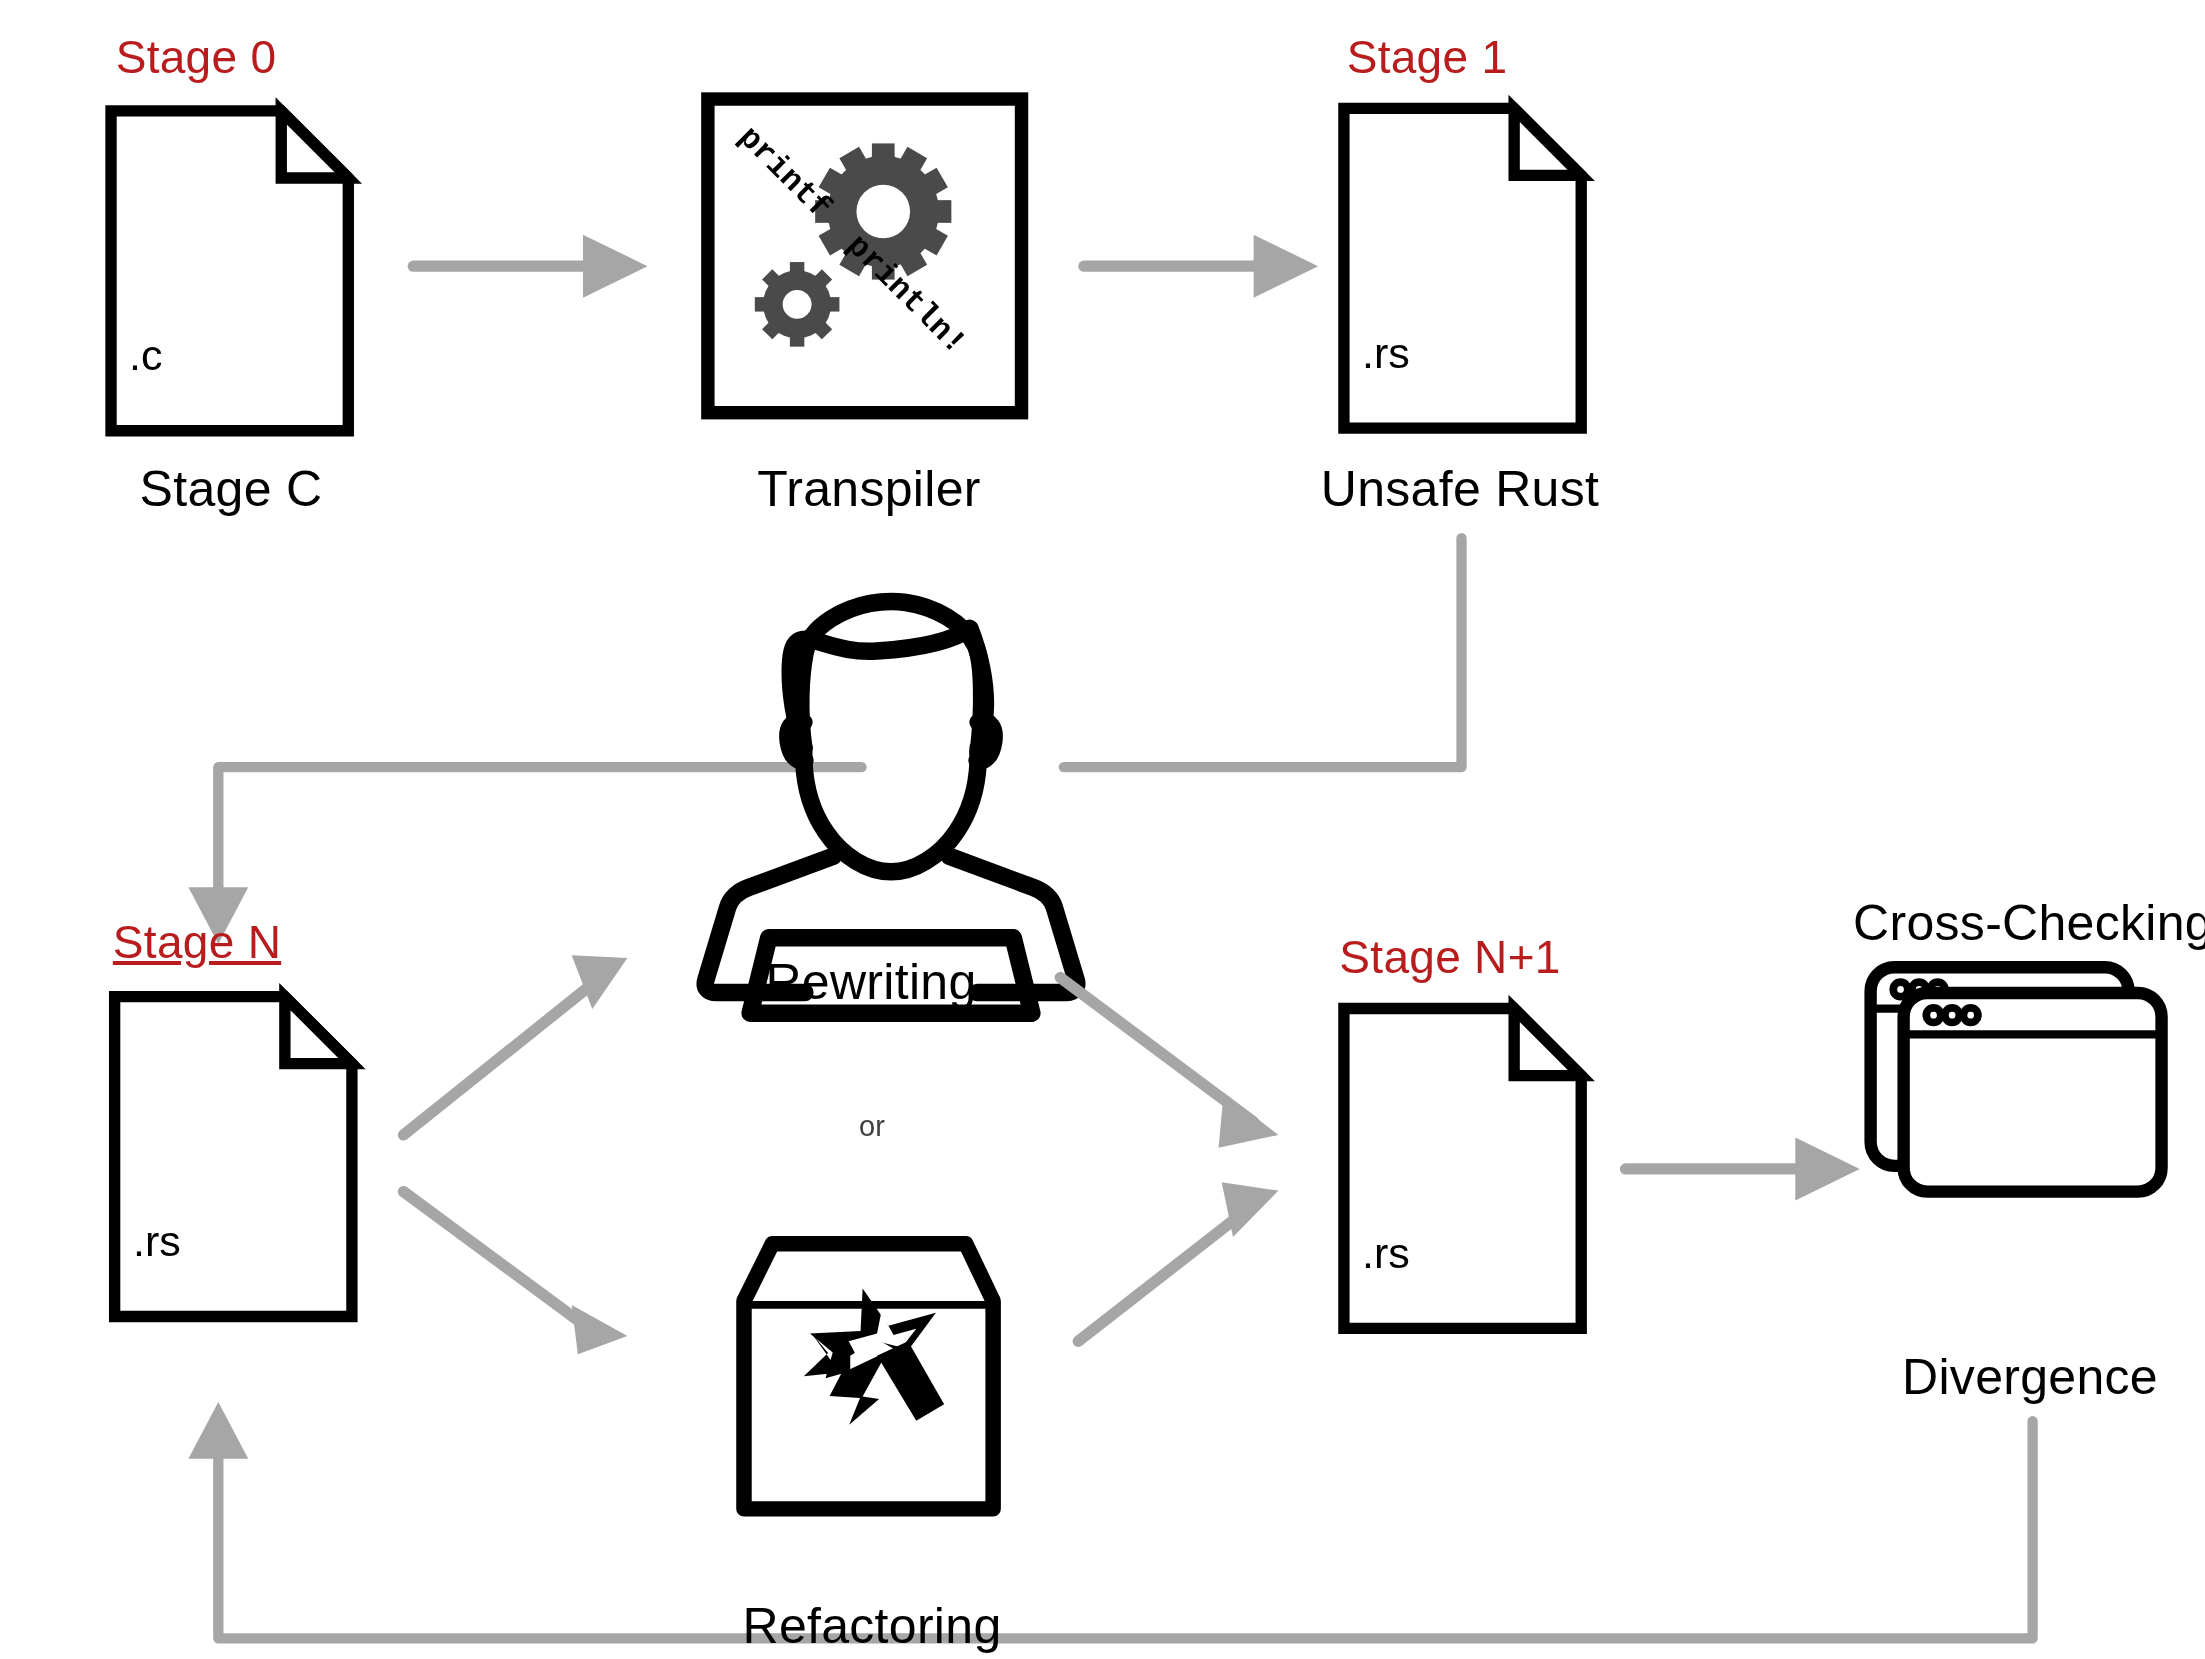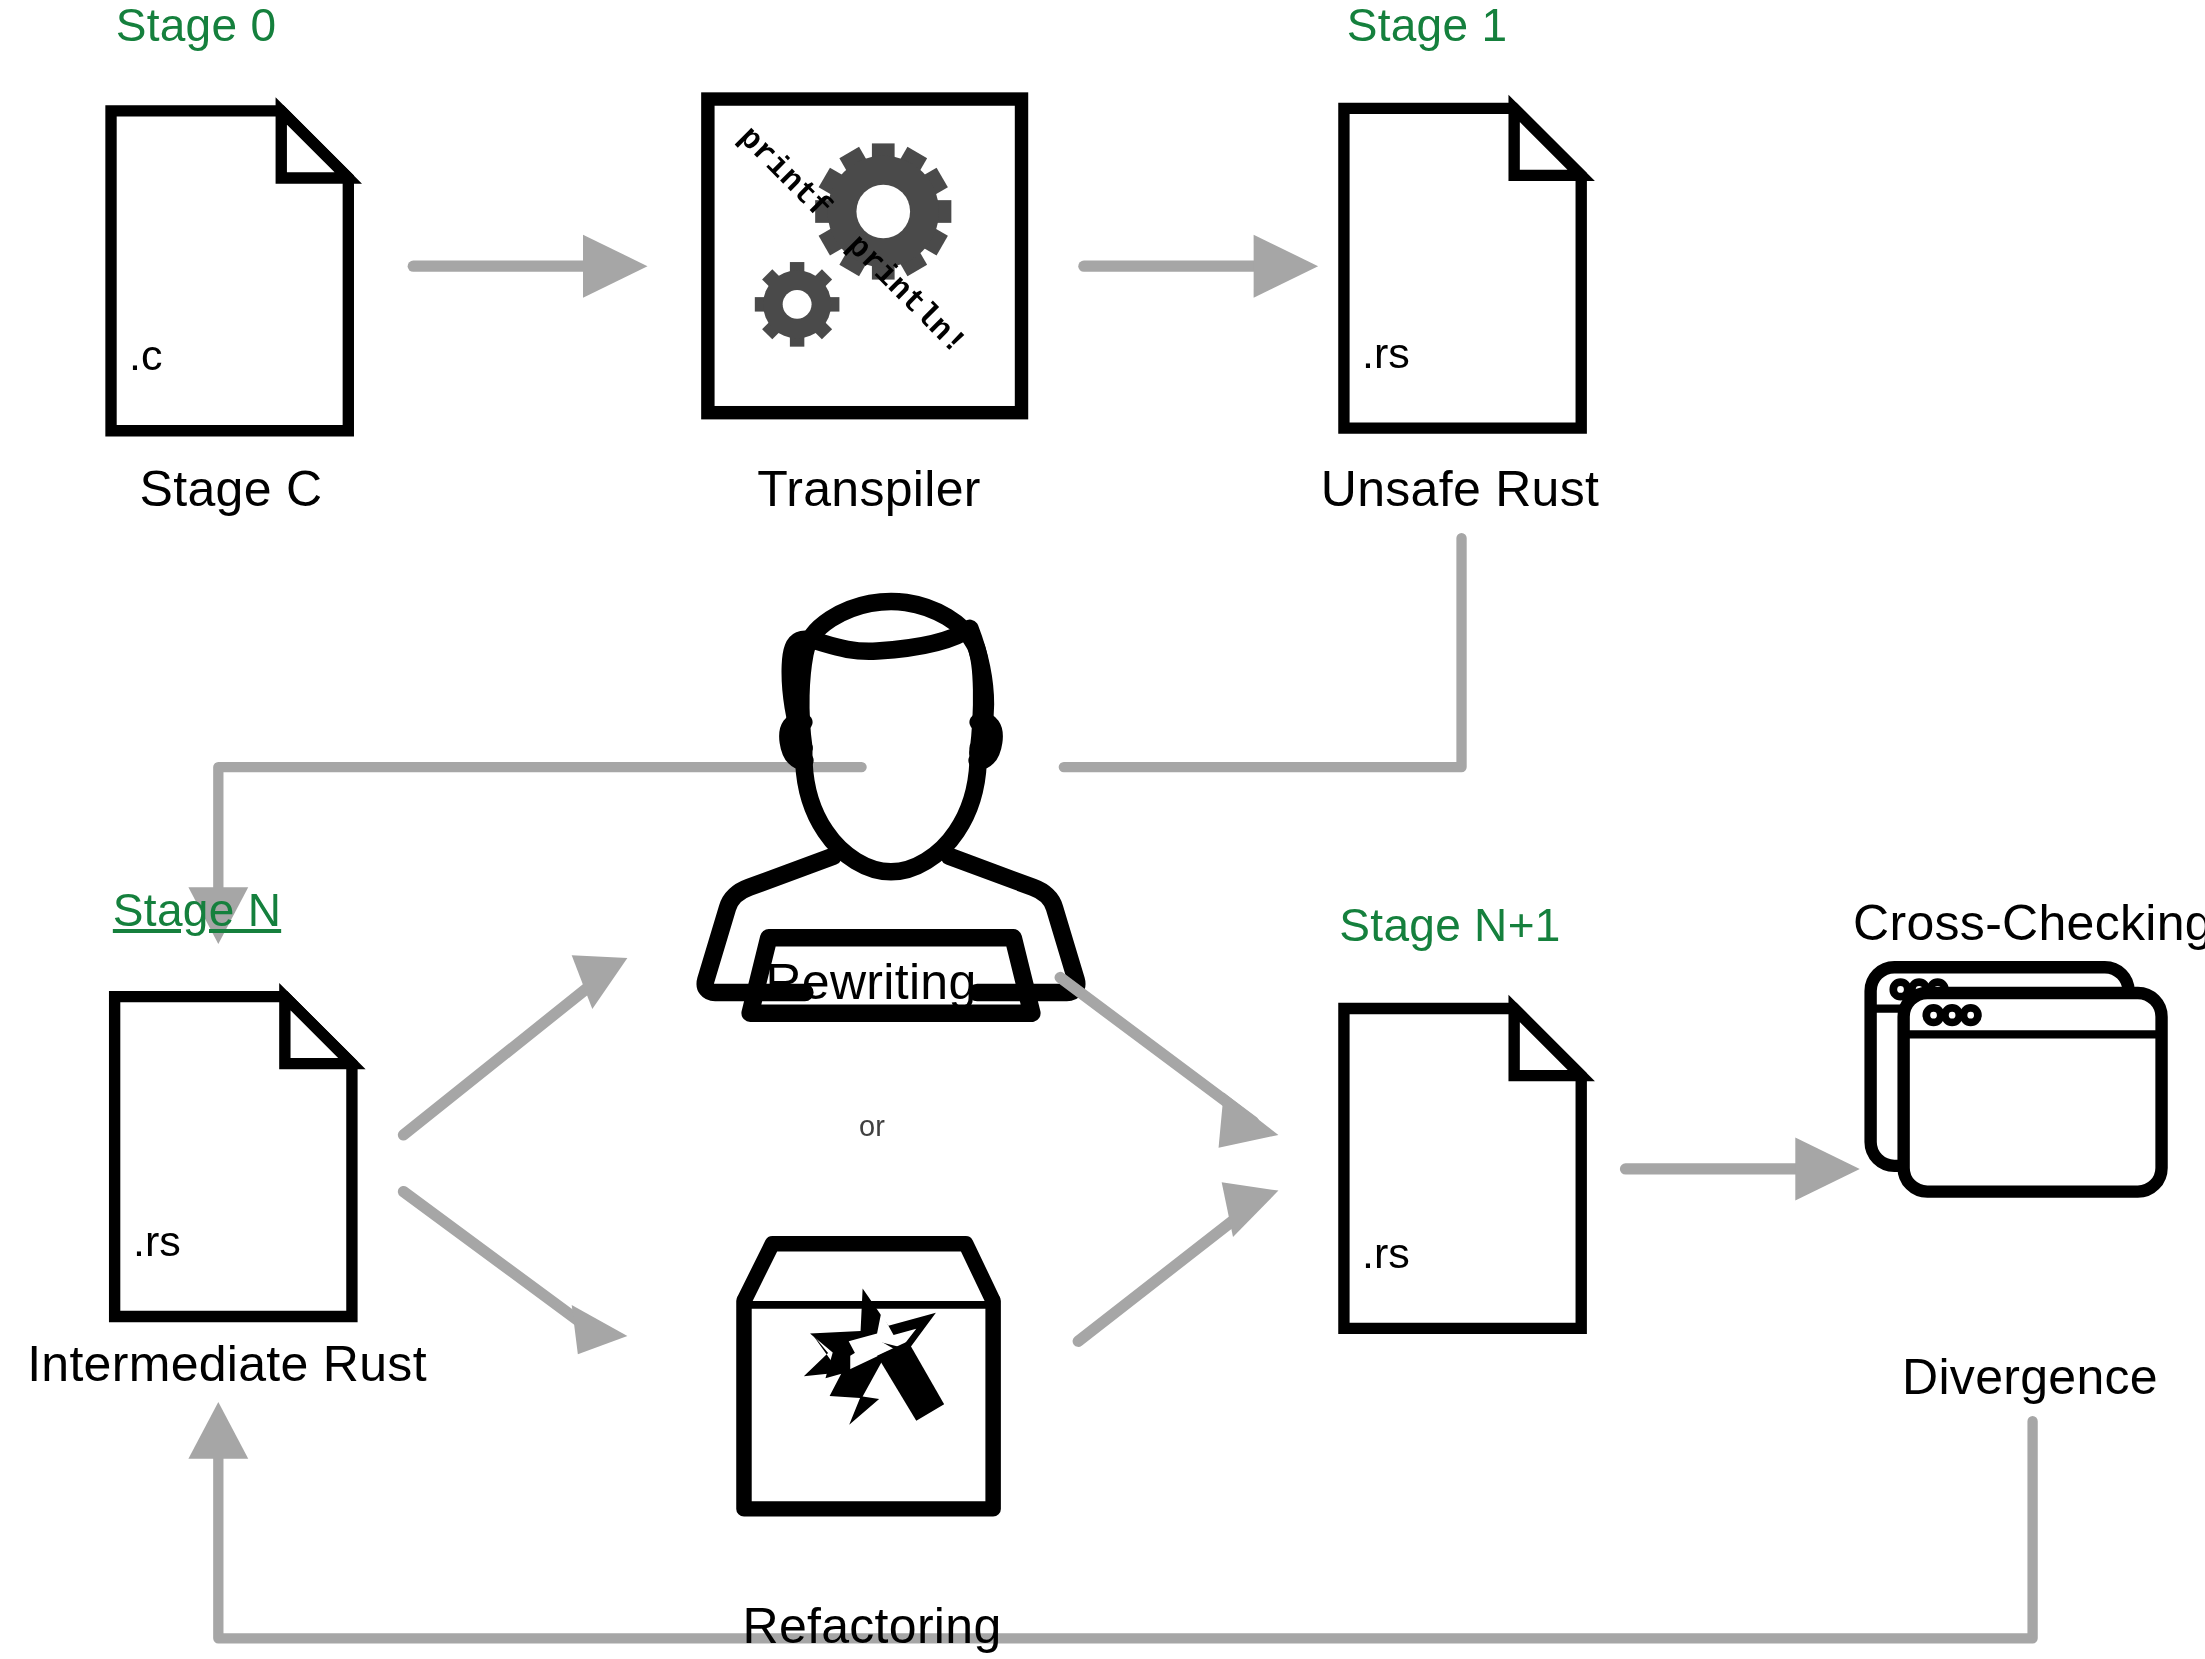--- a/index.html
+++ b/index.html
@@ -31,23 +31,24 @@
     white-space: pre;
     line-height: 1;
     font-family: "Liberation Sans", "DejaVu Sans", sans-serif;
   }
   .lbl-main {
     color: #000000;
     font-size: 50px;
     letter-spacing: 0.3px;
   }
   .lbl-stage {
-    color: #15803d;
+    color: #b91c1c;
     font-size: 46px;
     letter-spacing: 0.3px;
+    margin-top: 32px;
   }
   .lbl-or {
     color: #404040;
     font-size: 29px;
   }
   .lbl-ext {
     position: absolute;
     color: #000000;
     font-size: 43px;
     line-height: 1;
@@ -261,19 +262,18 @@
   <div class="lbl-ext" style="left:1362px; top:1232px;">.rs</div>
 
   <div class="lbl lbl-main center" style="left:231px; top:464px;">Stage C</div>
   <div class="lbl lbl-main center" style="left:869px; top:464px;">Transpiler</div>
   <div class="lbl lbl-main center" style="left:1460px; top:464px;">Unsafe Rust</div>
 
   <div class="lbl lbl-main center" style="left:871px; top:957px;text-align:center;">Rewriting</div>
   <div class="lbl lbl-or center" style="left:872px; top:1112px;">or</div>
   <div class="lbl lbl-main center" style="left:872px; top:1569px;margin-top:32px;">Refactoring</div>
 
-  <div class="lbl lbl-main center" style="left:227px; top:1339px;">Intermediate Rust</div>
 
   <div class="lbl lbl-main center" style="left:2033px; top:898px;">Cross-Checking</div>
   <div class="lbl lbl-main center" style="left:2030px; top:1352px;">Divergence</div>
 
 </div>
 
 
 </body></html>

